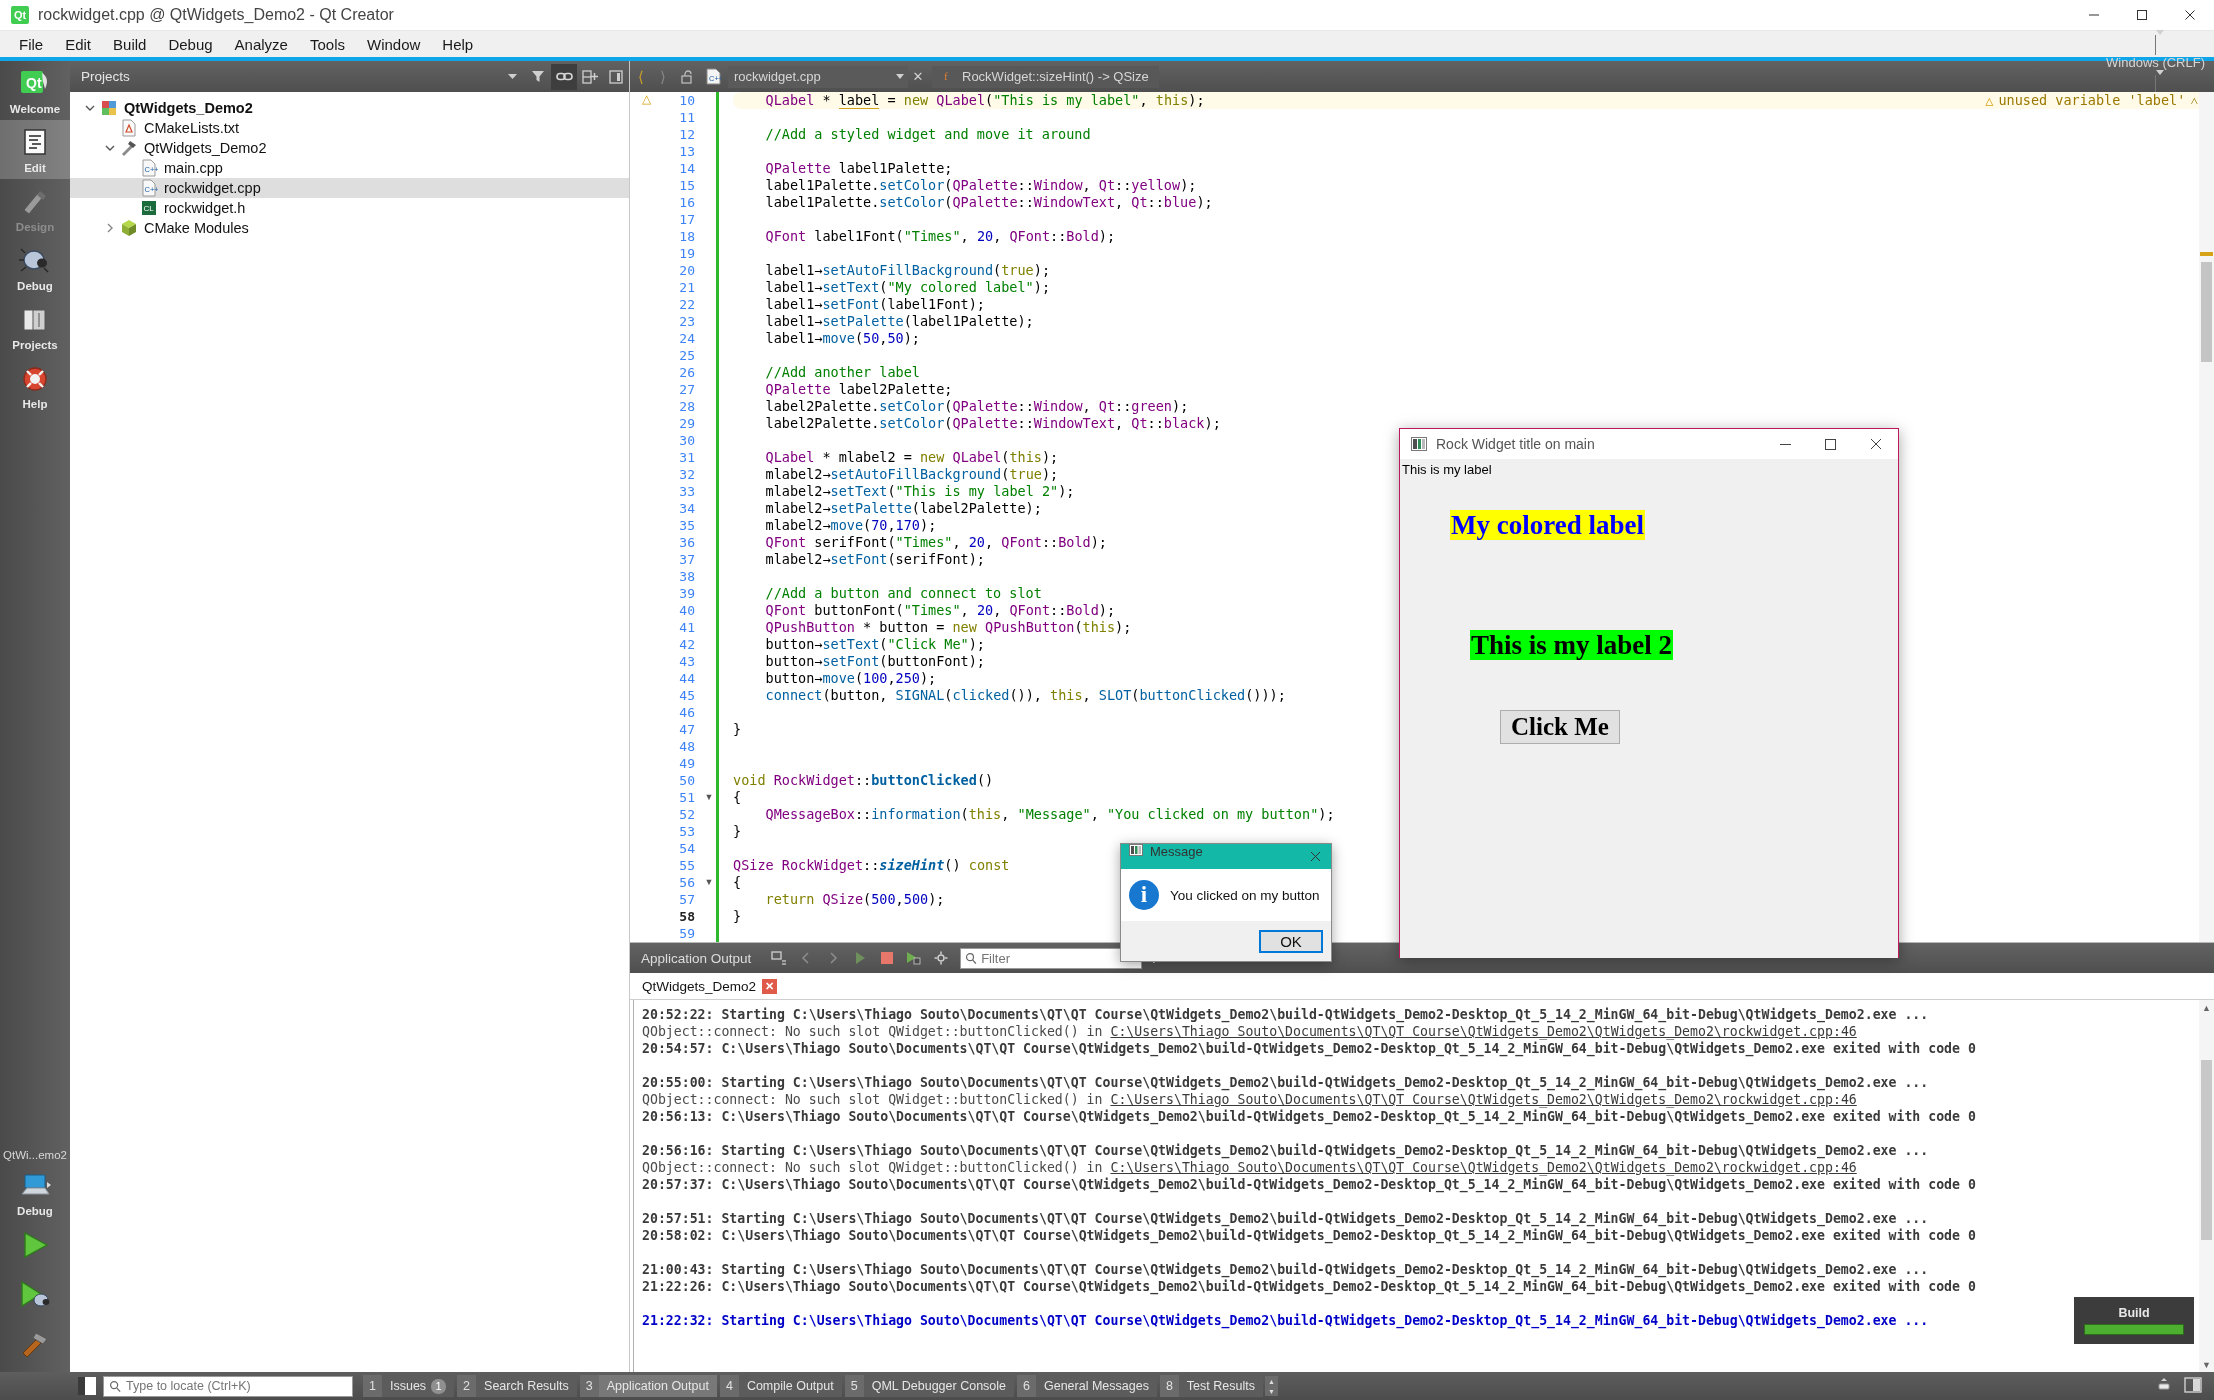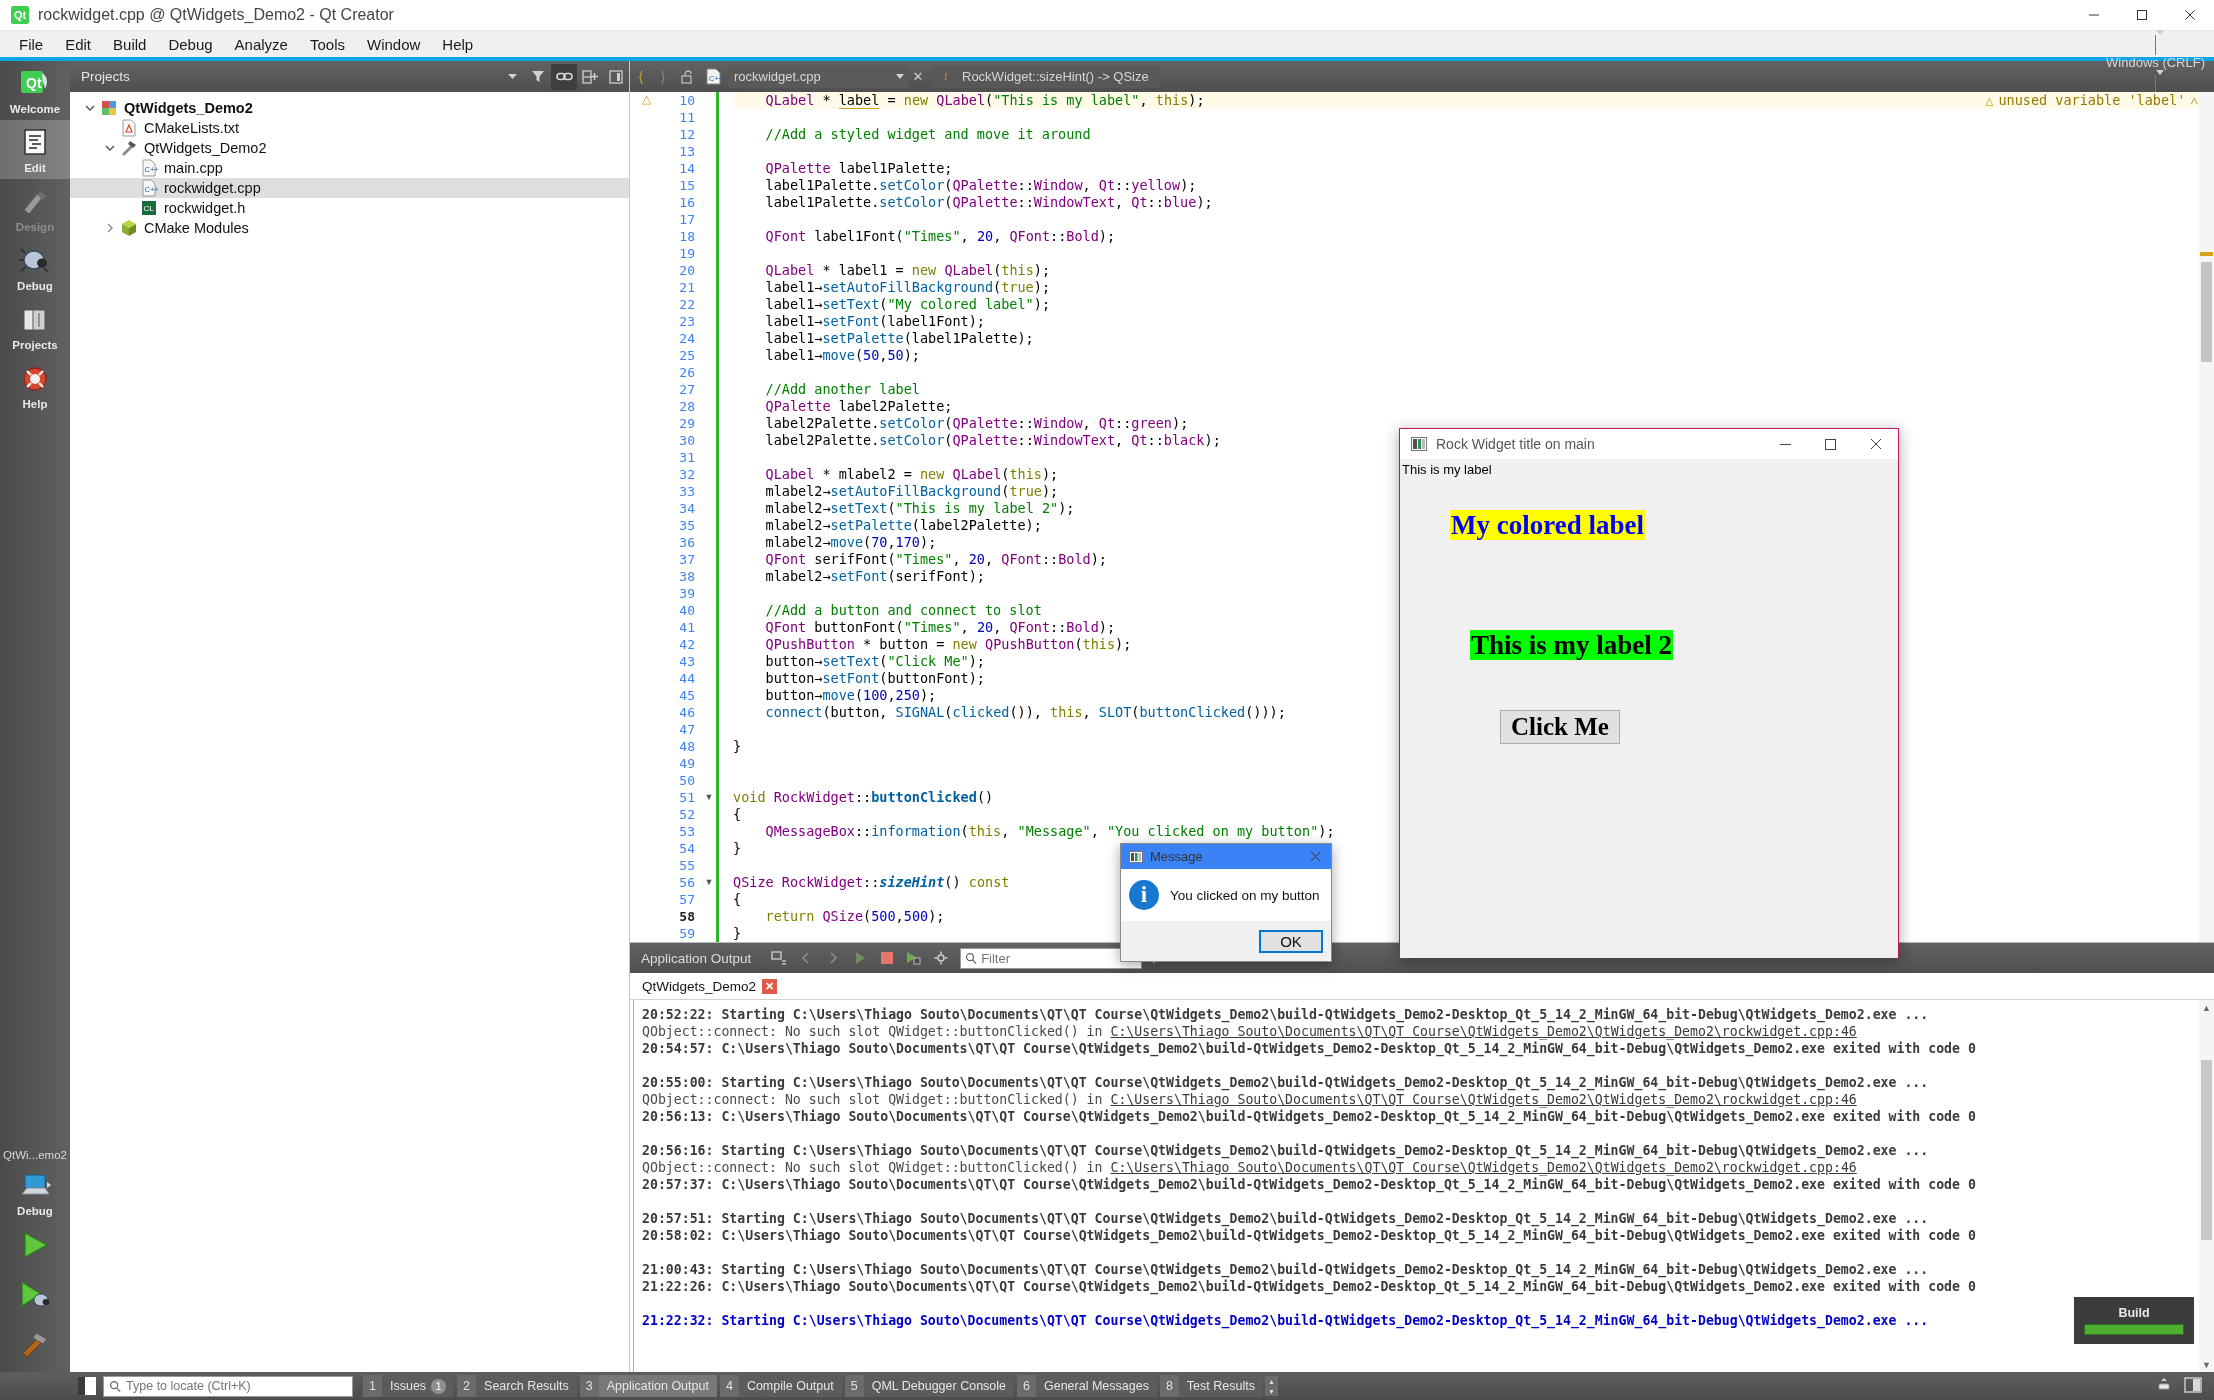--- a/index.html
+++ b/index.html
@@ -248,21 +248,21 @@
     position:absolute; left:100px; top:250px; background:#e1e1e1; border:1px solid #adadad;
     font-family:"Liberation Serif", serif; font-weight:bold; font-size:25px; color:#000;
     padding:2px 10px; line-height:1.12;
   }
 
   .msg-window {
     position:absolute; left:1120px; top:843px; width:212px; height:119px;
     background:#f0f0f0; border:1px solid #8a8a8a; box-shadow:0 3px 12px rgba(0,0,0,.35);
     z-index: 35;
   }
-  .msg-title { height:25px; background:#3b82f6; display:flex; align-items:center; }
+  .msg-title { height:25px; background:#14b8a6; display:flex; }
   .msg-title .mt-ico { width:14px; height:12px; margin:0 7px 0 8px; display:flex; }
   .msg-title .mt-text { font-size:13px; color:#333; }
   .msg-title .mt-sp { flex:1; }
   .msg-x { width:32px; height:25px; display:flex; align-items:center; justify-content:center; color:#333; }
   .msg-body { height:52px; background:#fff; display:flex; align-items:center; padding-left:8px; gap:11px; }
   .msg-info-ico {
     width:30px; height:30px; border-radius:50%; background:#1878d0; color:#fff;
     display:flex; align-items:center; justify-content:center;
     font-family:"Liberation Serif", serif; font-size:23px; font-weight:bold;
   }
@@ -681,21 +681,20 @@
       <div class="cl hl">    <span class="ty">QLabel</span> <span class="pl">*</span> <span class="uline">label</span> = <span class="k">new</span> <span class="ty">QLabel</span>(<span class="st">"This is my label"</span>, <span class="k">this</span>);</div>
           <div class="cl">&nbsp;</div>
           <div class="cl">    <span class="cm">//Add a styled widget and move it around</span></div>
           <div class="cl">&nbsp;</div>
           <div class="cl">    <span class="ty">QPalette</span> label1Palette;</div>
           <div class="cl">    label1Palette.<span class="fn">setColor</span>(<span class="ty">QPalette</span>::<span class="ty">Window</span>, <span class="ty">Qt</span>::<span class="ty">yellow</span>);</div>
           <div class="cl">    label1Palette.<span class="fn">setColor</span>(<span class="ty">QPalette</span>::<span class="ty">WindowText</span>, <span class="ty">Qt</span>::<span class="ty">blue</span>);</div>
           <div class="cl">&nbsp;</div>
           <div class="cl">    <span class="ty">QFont</span> label1Font(<span class="st">"Times"</span>, <span class="nm">20</span>, <span class="ty">QFont</span>::<span class="ty">Bold</span>);</div>
           <div class="cl">&nbsp;</div>
-          <div class="cl">    <span class="ty">QLabel</span> <span class="pl">*</span> label1 = <span class="k">new</span> <span class="ty">QLabel</span>(<span class="k">this</span>);</div>
           <div class="cl">    label1→<span class="fn">setAutoFillBackground</span>(<span class="k">true</span>);</div>
           <div class="cl">    label1→<span class="fn">setText</span>(<span class="st">"My colored label"</span>);</div>
           <div class="cl">    label1→<span class="fn">setFont</span>(label1Font);</div>
           <div class="cl">    label1→<span class="fn">setPalette</span>(label1Palette);</div>
           <div class="cl">    label1→<span class="fn">move</span>(<span class="nm">50</span>,<span class="nm">50</span>);</div>
           <div class="cl">&nbsp;</div>
           <div class="cl">    <span class="cm">//Add another label</span></div>
           <div class="cl">    <span class="ty">QPalette</span> label2Palette;</div>
           <div class="cl">    label2Palette.<span class="fn">setColor</span>(<span class="ty">QPalette</span>::<span class="ty">Window</span>, <span class="ty">Qt</span>::<span class="ty">green</span>);</div>
           <div class="cl">    label2Palette.<span class="fn">setColor</span>(<span class="ty">QPalette</span>::<span class="ty">WindowText</span>, <span class="ty">Qt</span>::<span class="ty">black</span>);</div>

